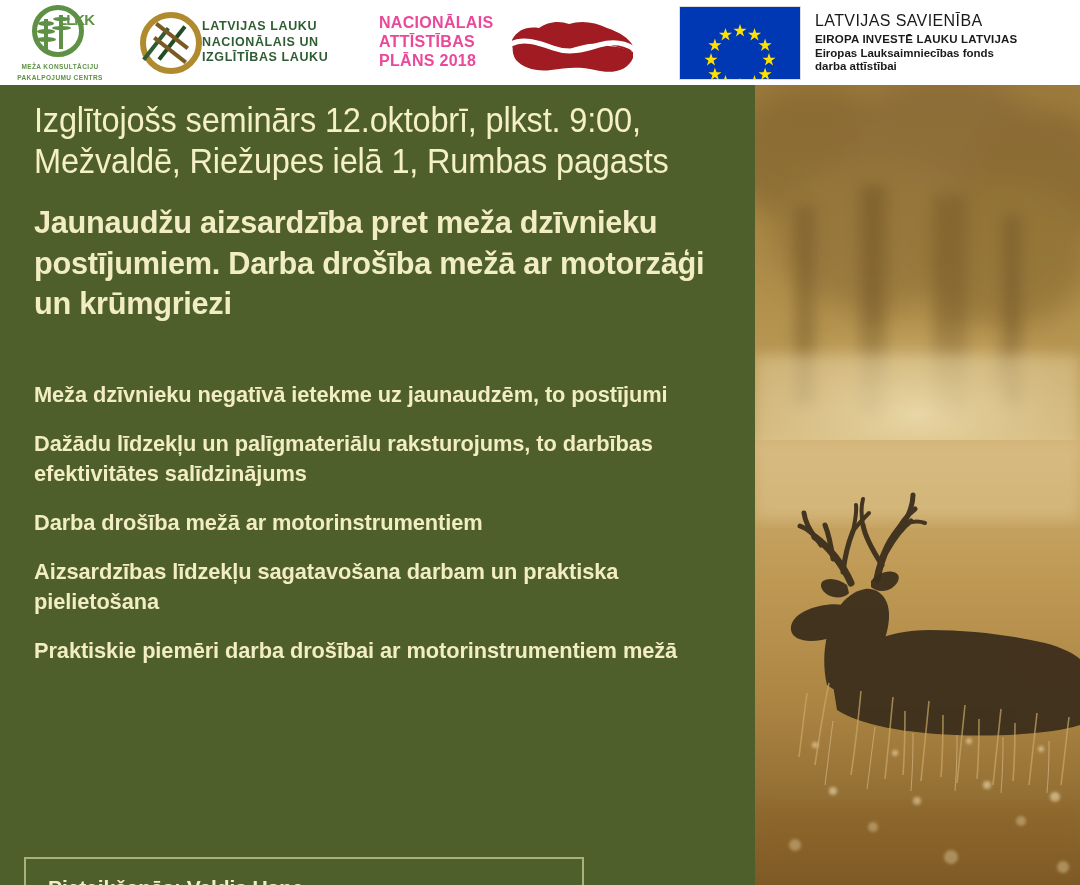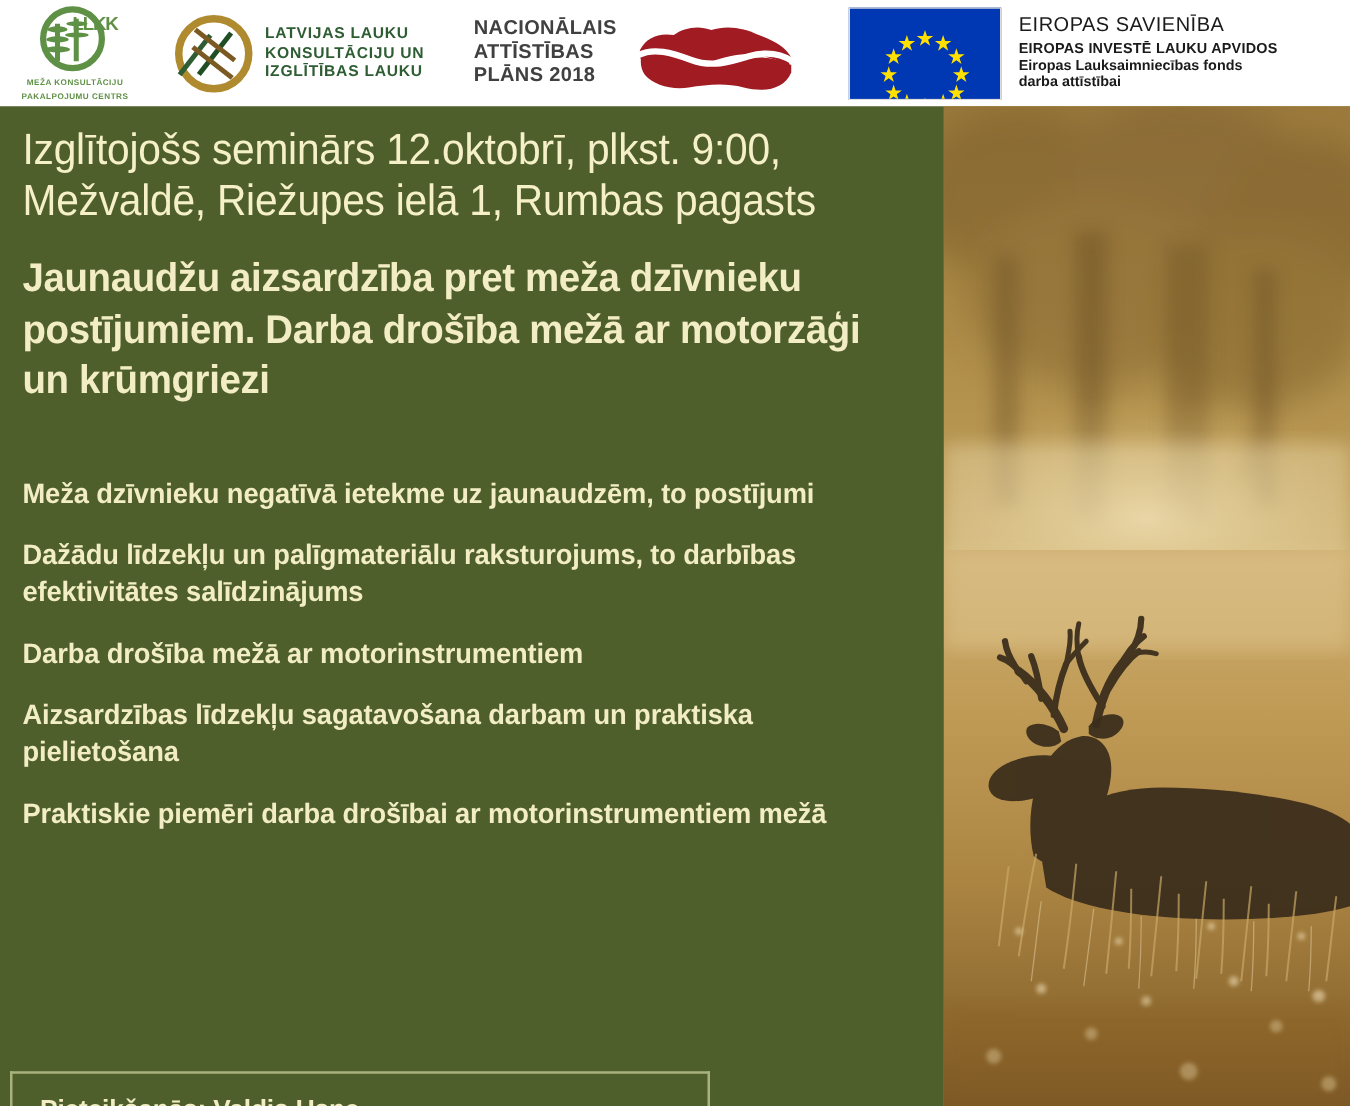--- a/index.html
+++ b/index.html
@@ -89,21 +89,21 @@
     margin-top: 2px;
     white-space: nowrap;
   }
 
   
   #cell-llkc {
     flex: 0 0 233px;
     width: 233px;
     padding-left: 18px;
     box-sizing: border-box;
-    gap: 10px;
+    gap: 0;
   }
   .llkc-mark {
     width: 62px; height: 62px;
     position: relative;
     flex: 0 0 62px;
   }
   .llkc-ring {
     position: absolute;
     left: 0; top: 0;
     width: 62px; height: 62px;
@@ -125,21 +125,21 @@
   #cell-nap {
     flex: 0 0 312px;
     width: 312px;
     padding-left: 22px;
     box-sizing: border-box;
     gap: 14px;
   }
   .nap-text {
     font-size: 16px;
     font-weight: bold;
-    color: #404040;
+    color: #ec4899;
     line-height: 1.18;
     letter-spacing: 0.3px;
     white-space: nowrap;
   }
   .nap-map {
     width: 128px; height: 62px;
     flex: 0 0 128px;
     position: relative;
   }
 
@@ -186,21 +186,21 @@
     left: 755px; top: 85px;
     width: 325px; height: 800px;
     overflow: hidden;
     background: #b99248;
   }
   #photo svg { display: block; }
 
   
   #content {
     position: absolute;
-    left: 0; top: 85px;
+    left: 16px; top: 85px;
     width: 760px;
     height: 604px;
   }
   #title-when {
     position: absolute;
     left: 18px; top: 14px;
     width: 760px;
     font-family: "Liberation Sans Narrow", "Liberation Sans", sans-serif;
     font-size: 35px;
     font-weight: 400;
@@ -288,21 +288,21 @@
     <div class="logo-cell" id="cell-llkc">
       <div class="llkc-mark">
         <div class="llkc-ring"></div>
         <div class="llkc-stick" style="left:14px;top:12px;width:4px;height:40px;background:#2f5d33;transform:rotate(38deg);"></div>
         <div class="llkc-stick" style="left:30px;top:10px;width:4px;height:42px;background:#1f4d24;transform:rotate(38deg);"></div>
         <div class="llkc-stick" style="left:12px;top:22px;width:40px;height:4px;background:#7a5a22;transform:rotate(38deg);"></div>
         <div class="llkc-stick" style="left:10px;top:36px;width:40px;height:4px;background:#7a5a22;transform:rotate(38deg);"></div>
       </div>
       <div class="llkc-text">
         <div>LATVIJAS LAUKU</div>
-        <div>KONSULTĀCIJU UN</div>
+        <div>NACIONĀLAIS UN</div>
         <div>IZGLĪTĪBAS LAUKU</div>
       </div>
     </div>
 
     <div class="vdiv"></div>
 
     <div class="logo-cell" id="cell-nap">
       <div class="nap-text">
         <div>NACIONĀLAIS</div>
         <div>ATTĪSTĪBAS</div>
@@ -337,22 +337,22 @@
             <polygon points="34.9,31.5 36.5,36.3 41.5,36.3 37.4,39.3 39,44.1 34.9,41.1 30.8,44.1 32.4,39.3 28.3,36.3 33.3,36.3"></polygon>
             <polygon points="31,46 32.6,50.8 37.6,50.8 33.5,53.8 35.1,58.6 31,55.6 26.9,58.6 28.5,53.8 24.4,50.8 29.4,50.8"></polygon>
             <polygon points="34.9,60.5 36.5,65.3 41.5,65.3 37.4,68.3 39,73.1 34.9,70.1 30.8,73.1 32.4,68.3 28.3,65.3 33.3,65.3"></polygon>
             <polygon points="45.5,68 47.1,72.8 52.1,72.8 48,75.8 49.6,80.6 45.5,77.6 41.4,80.6 43,75.8 38.9,72.8 43.9,72.8"></polygon>
             <polygon points="60,71 61.6,75.8 66.6,75.8 62.5,78.8 64.1,83.6 60,80.6 55.9,83.6 57.5,78.8 53.4,75.8 58.4,75.8"></polygon>
             <polygon points="74.5,68 76.1,72.8 81.1,72.8 77,75.8 78.6,80.6 74.5,77.6 70.4,80.6 72,75.8 67.9,72.8 72.9,72.8"></polygon>
           </g>
         </svg>
       </div>
       <div class="eu-text-block">
-        <div class="eu-l1">EIROPAS SAVIENĪBA</div>
-        <div class="eu-l2">EIROPAS INVESTĒ LAUKU APVIDOS</div>
+        <div class="eu-l1">LATVIJAS SAVIENĪBA</div>
+        <div class="eu-l2">EIROPA INVESTĒ LAUKU LATVIJAS</div>
         <div class="eu-l3">Eiropas Lauksaimniecības fonds</div>
         <div class="eu-l4">darba attīstībai</div>
       </div>
     </div>
 
   </div>
 
   <div id="photo">
     <svg width="325" height="800" viewBox="0 0 325 800">
       <defs>

